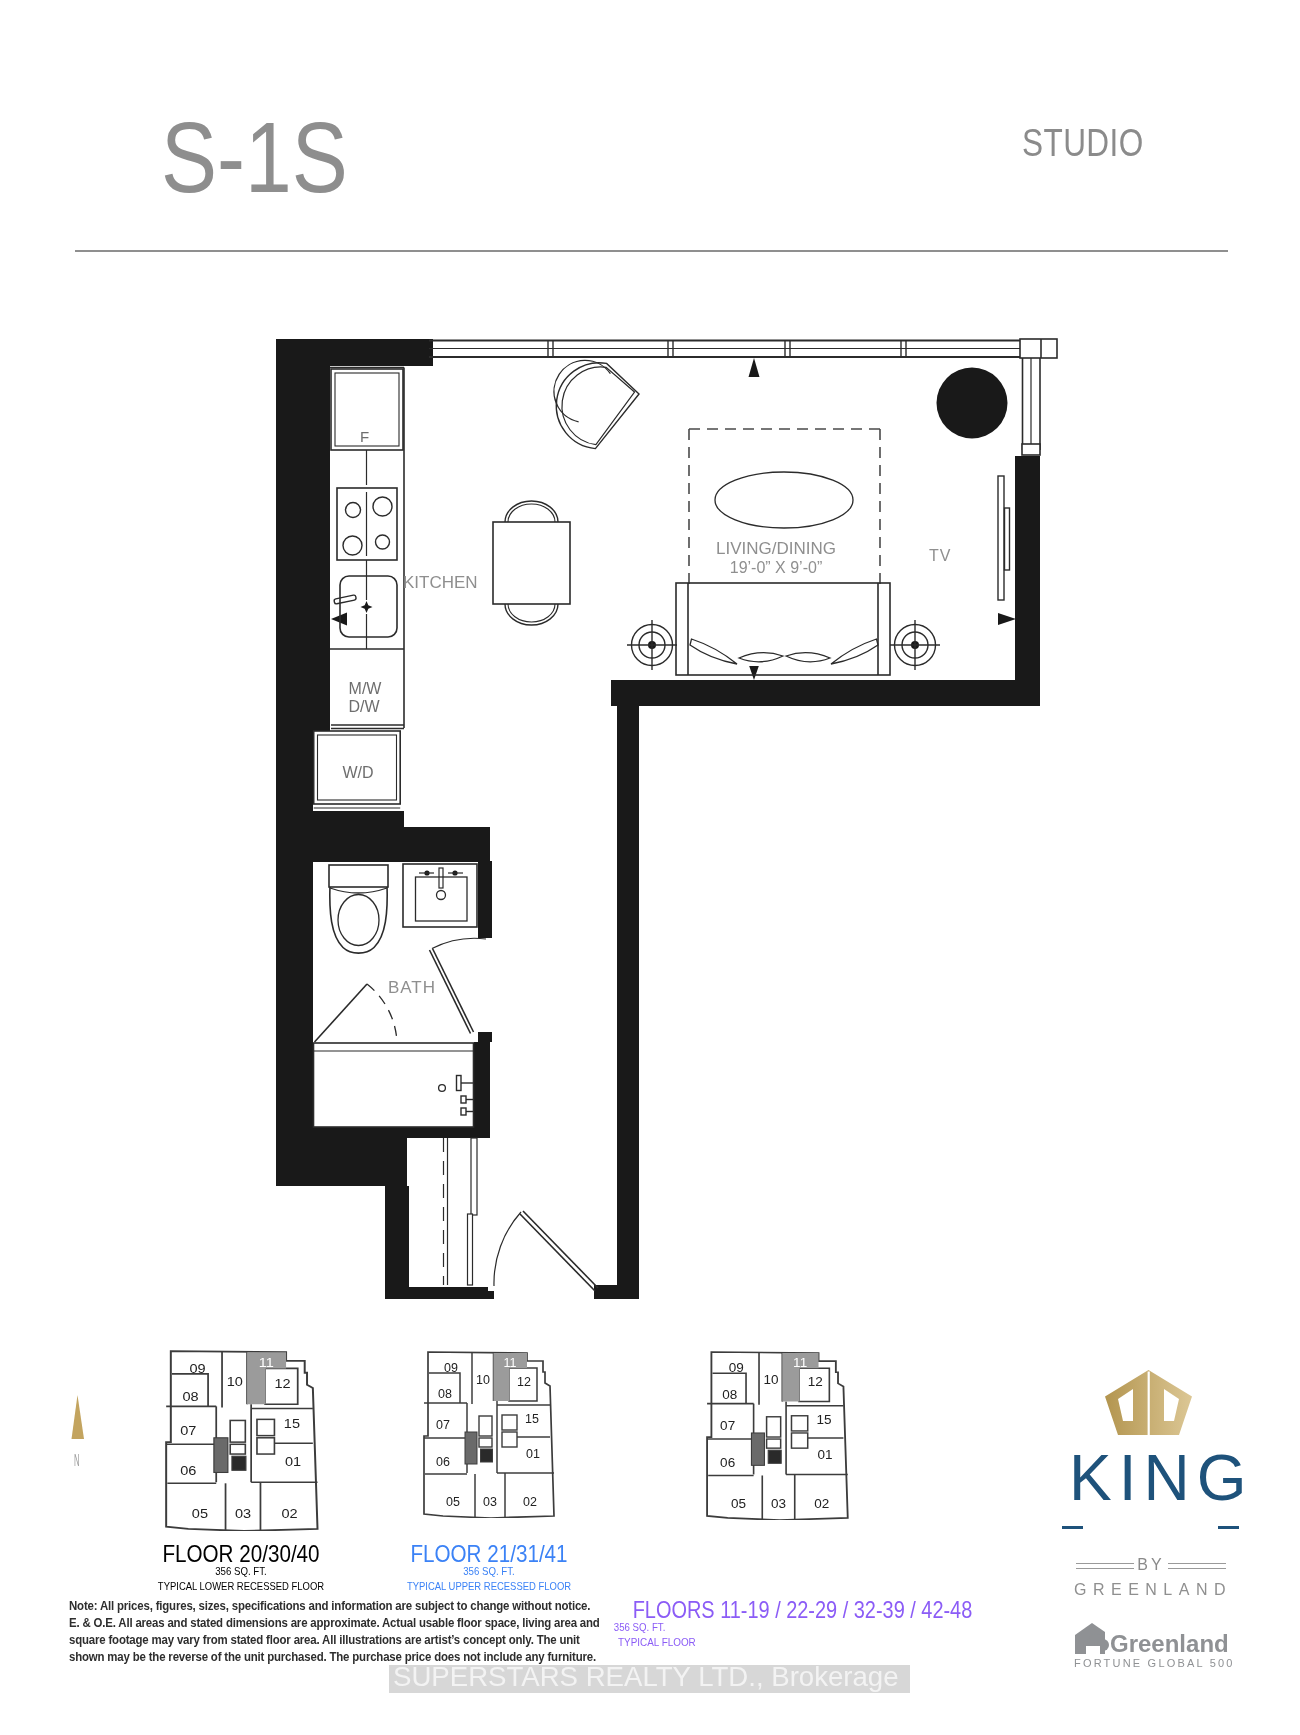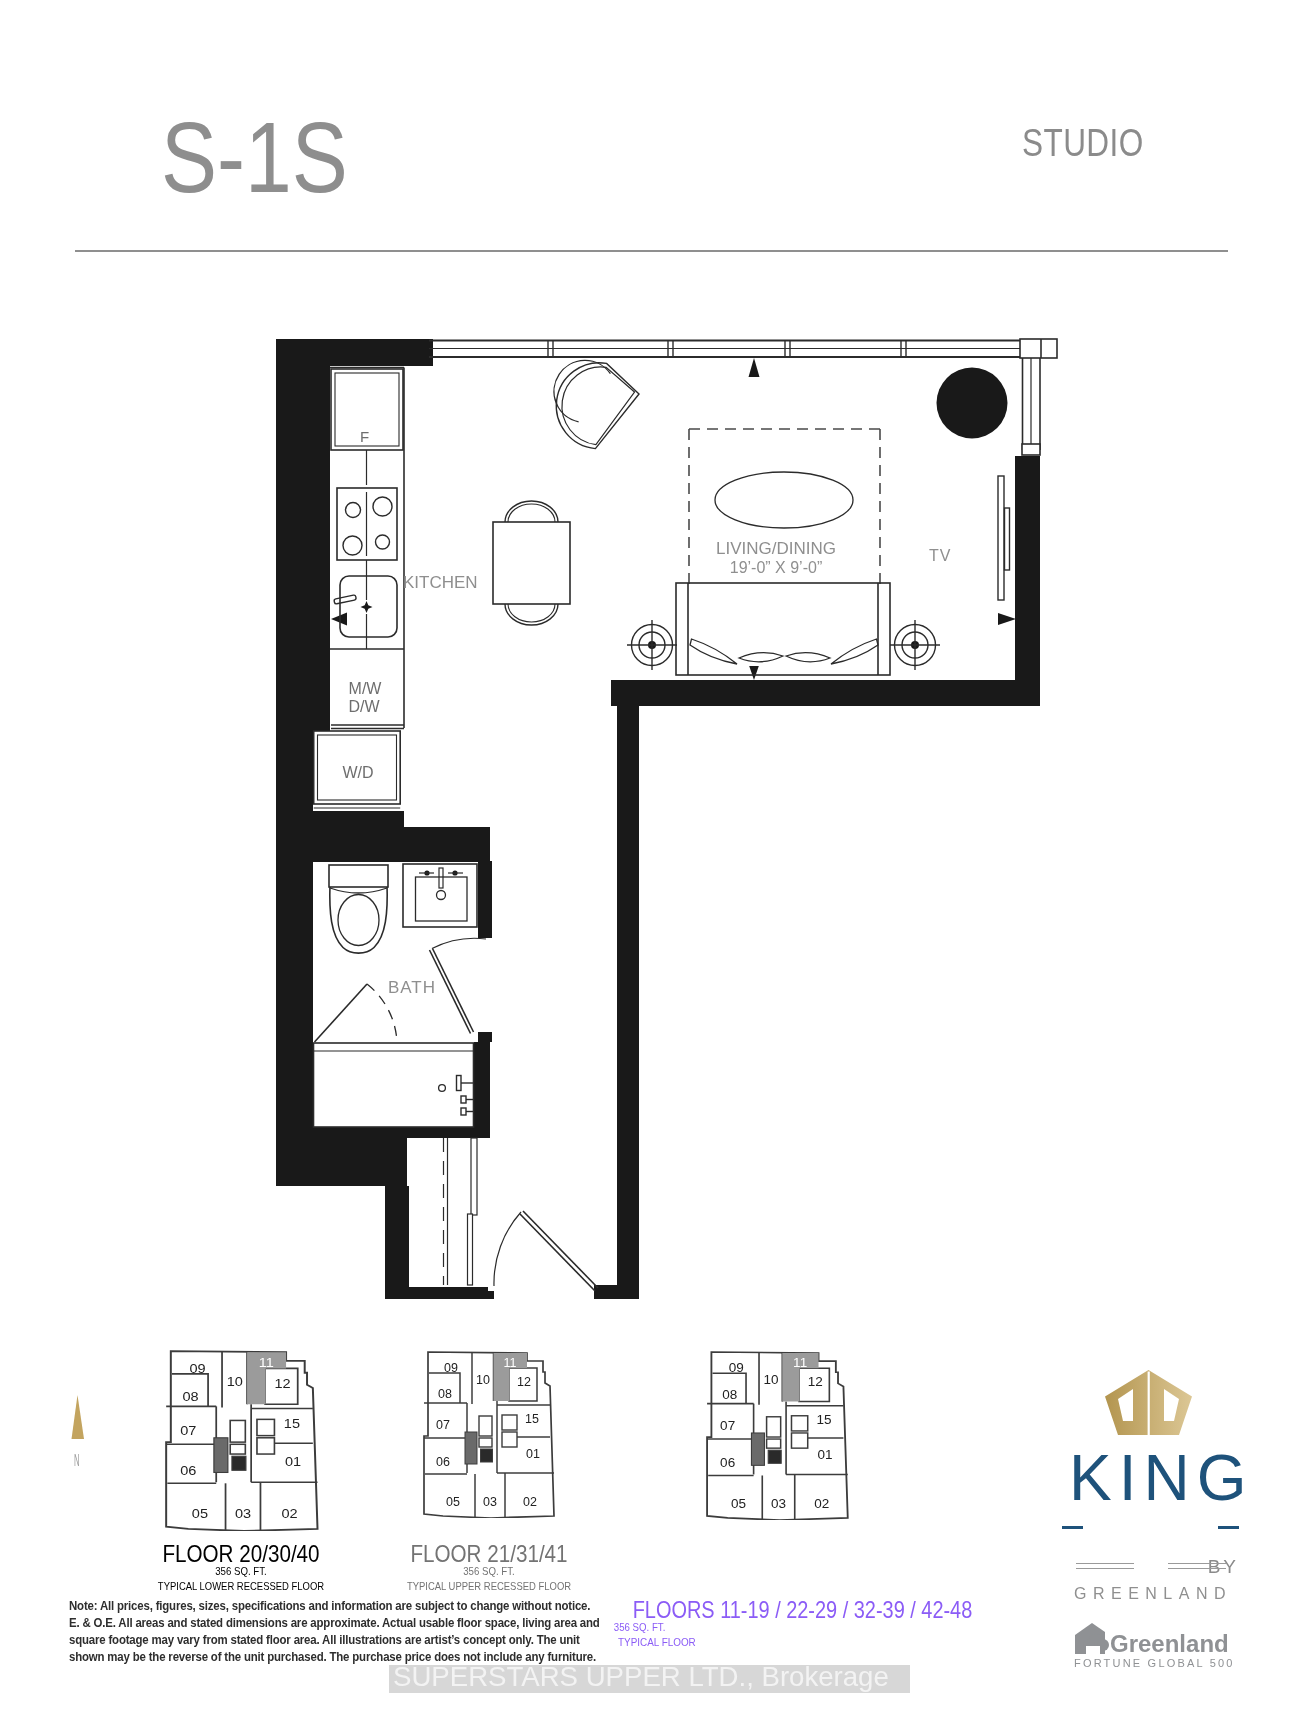--- a/index.html
+++ b/index.html
@@ -292,63 +292,63 @@
 </g>
 </defs>
 </svg>
 
 <div class="abs" style="left:121px;top:1540px;width:240px;text-align:center;color:#000000;white-space:nowrap;">
   <div style="font-size:24px;transform:scaleX(0.86);">FLOOR 20/30/40</div>
   <div style="font-size:10.5px;line-height:11px;margin-top:-2px;transform:scaleX(0.92);">356 SQ. FT.</div>
   <div style="font-size:11px;line-height:12px;margin-top:3px;transform:scaleX(0.86);">TYPICAL LOWER RECESSED FLOOR</div>
 </div>
 
-<div class="abs" style="left:369px;top:1540px;width:240px;text-align:center;color:#737373;white-space:nowrap;">
+<div class="abs" style="left:369px;top:1540px;width:240px;text-align:center;color:#3b82f6;white-space:nowrap;">
   <div style="font-size:24px;transform:scaleX(0.86);">FLOOR 21/31/41</div>
   <div style="font-size:10.5px;line-height:11px;margin-top:-2px;transform:scaleX(0.92);">356 SQ. FT.</div>
   <div style="font-size:11px;line-height:12px;margin-top:3px;transform:scaleX(0.86);">TYPICAL UPPER RECESSED FLOOR</div>
 </div>
 
 <div class="abs" style="left:597px;top:1596px;width:420px;text-align:left;color:#8b5cf6;white-space:nowrap;">
   <div style="font-size:24px;transform:scaleX(0.83);">FLOORS 11-19 / 22-29 / 32-39 / 42-48</div>
   <div style="font-size:10.5px;line-height:11px;margin-top:-2px;transform:scaleX(0.92);">356 SQ. FT.</div>
   <div style="font-size:11px;line-height:12px;margin-top:3px;transform:scaleX(0.9);">TYPICAL FLOOR</div>
 </div>
 
 <div class="abs" style="left:69px;top:1598px;width:1100px;font-size:13px;line-height:16.9px;color:#2e2e2e;font-weight:bold;letter-spacing:-0.2px;white-space:nowrap;transform:scaleX(0.88);transform-origin:0 0;">
 Note: All prices, figures, sizes, specifications and information are subject to change without notice.<br>
 E. &amp; O.E. All areas and stated dimensions are approximate. Actual usable floor space, living area and<br>
 square footage may vary from stated floor area. All illustrations are artist’s concept only. The unit<br>
 shown may be the reverse of the unit purchased. The purchase price does not include any furniture.
 </div>
 
 <div class="abs" style="left:389px;top:1665px;width:521px;height:28px;background:#d7d7d7;"></div>
 
-<div class="abs" style="left:393px;top:1661px;width:515px;font-size:27.6px;color:#f3f3f3;white-space:nowrap;">SUPERSTARS UPPER LTD., Brokerage</div>
+<div class="abs" style="left:393px;top:1661px;width:515px;font-size:27.6px;color:#f3f3f3;white-space:nowrap;">SUPERSTARS REALTY LTD., Brokerage</div>
 
 <svg class="abs" style="left:1105px;top:1370px;" width="90" height="68" viewBox="0 0 90 68">
   <defs>
     <linearGradient id="gold" x1="0" y1="0" x2="1" y2="0">
       <stop offset="0" stop-color="#b3954f"></stop>
       <stop offset="1" stop-color="#dcc795"></stop>
     </linearGradient>
   </defs>
   <path d="M43.5,0 L87,26.5 L74,65 L13,65 L0,26.5 Z M13,29 L18,51 L28,51 L28,19 Z M59,19 L59,51 L69,51 L74,29 Z" fill="url(#gold)" fill-rule="evenodd"></path>
   <rect x="42.6" y="1.5" width="2.2" height="63.5" fill="#ffffff"></rect>
 </svg>
 
 <div class="abs" style="left:1063px;top:1441px;width:176px;text-align:center;color:#1e527b;">
   <div style="font-size:64px;letter-spacing:7px;margin-left:6px;">KING</div>
 </div>
 
 <div class="abs" style="left:1062px;top:1526px;width:21px;height:2.6px;background:#1e527b;"></div>
 <div class="abs" style="left:1218px;top:1526px;width:21px;height:2.6px;background:#1e527b;"></div>
 
 <div class="abs" style="left:1063px;top:1556px;width:176px;text-align:center;color:#8a8a8a;">
-  <div style="font-size:19px;letter-spacing:3px;text-align:right;">BY</div>
+  <div style="font-size:16px;letter-spacing:3px;">BY</div>
   <div style="font-size:16px;letter-spacing:6.5px;margin-top:7px;margin-left:4px;color:#8f8f8f;">GREENLAND</div>
 </div>
 
 <div class="abs" style="left:1076px;top:1563px;width:58px;height:1.4px;background:#9a9a9a;"></div>
 <div class="abs" style="left:1076px;top:1568px;width:58px;height:1.4px;background:#9a9a9a;"></div>
 <div class="abs" style="left:1168px;top:1563px;width:58px;height:1.4px;background:#9a9a9a;"></div>
 <div class="abs" style="left:1168px;top:1568px;width:58px;height:1.4px;background:#9a9a9a;"></div>
 
 <svg class="abs" style="left:1072px;top:1620px;" width="160" height="50" viewBox="0 0 160 50">
   <path d="M3,34 L3,15 L20,3 L33,12 L33,34 Z" fill="#8f9194"></path>

